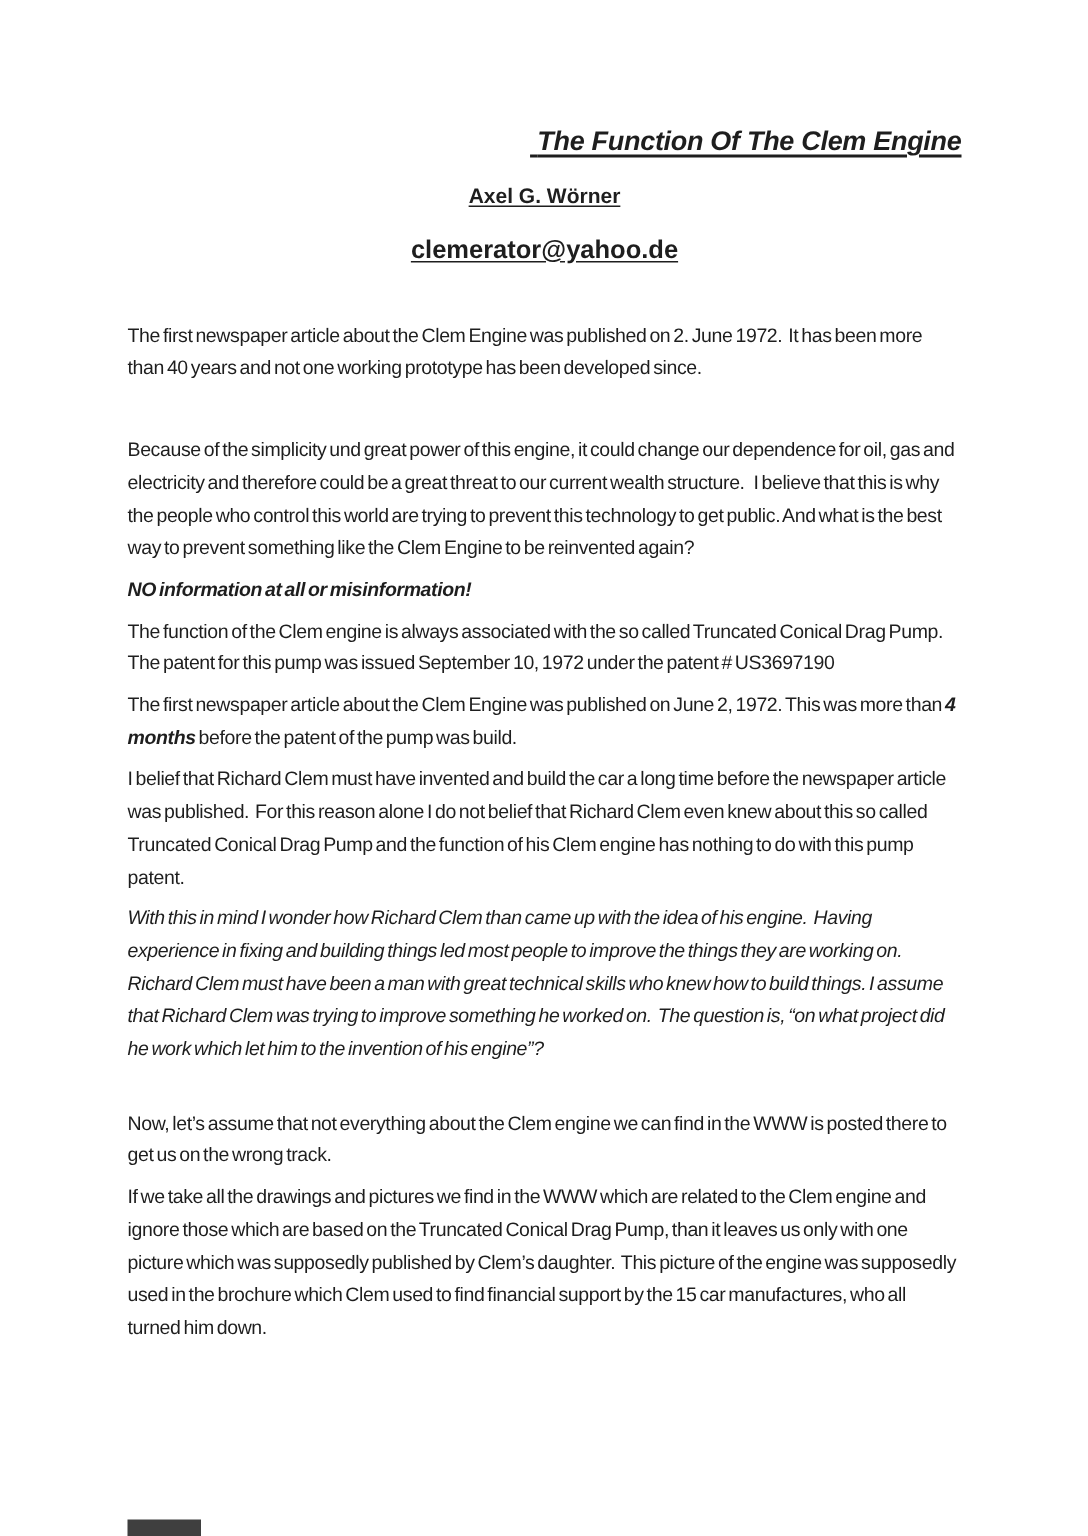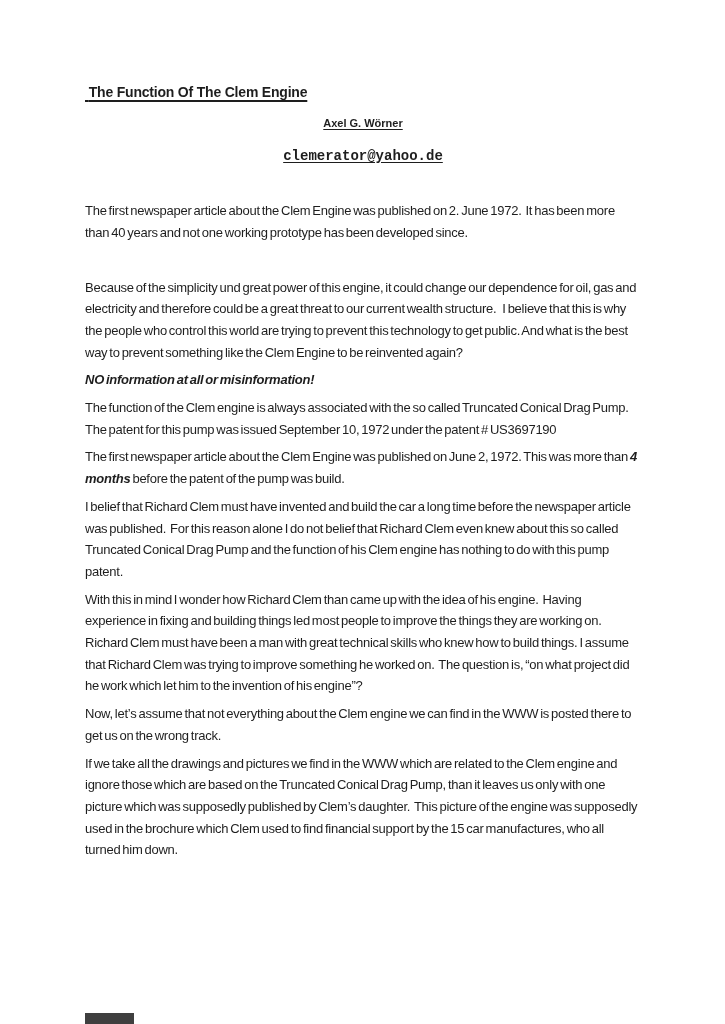--- a/index.html
+++ b/index.html
@@ -17,60 +17,60 @@
     color: #1e1e1e;
   }
   .content {
     position: absolute;
     left: 85px;
     right: 84px;
     top: 0;
   }
   .doc-title {
     margin: 84px 0 0 0;
-    text-align: left;
-    font-size: 14px;
+    text-align: right;
+    font-size: 18px;
     font-weight: 700;
     letter-spacing: -0.2px;
     line-height: 1.15;
     white-space: pre-wrap;
     text-decoration: underline;
     text-decoration-thickness: 1.5px;
     text-underline-offset: 3px;
+    font-style: italic;
   }
   .doc-author {
     margin-top: 17px;
     text-align: center;
-    font-size: 11px;
+    font-size: 14px;
     font-weight: 700;
     text-decoration: underline;
     text-underline-offset: 2px;
   }
   .doc-email {
     margin-top: 19px;
     text-align: center;
-    font-size: 14px;
+    font-size: 17px;
     font-weight: 700;
     text-decoration: underline;
     text-underline-offset: 2px;
-    font-family: Liberation Mono, monospace;
   }
   .doc-body {
     margin-top: 36px;
     font-size: 13px;
     line-height: 21.7px;
     letter-spacing: -0.25px;
     word-spacing: -1.4px;
   }
   .doc-body p {
     margin: 0 0 6px 0;
     white-space: pre-wrap;
   }
   .doc-body p.gap-large { margin-bottom: 33px; }
-  .doc-body p.gap-medium { margin-bottom: 6px; }
+  .doc-body p.gap-medium { margin-bottom: 28px; font-style: italic; }
   .doc-body .run-bold { font-weight: 700; font-style: italic; }
   .photo-sliver {
     position: absolute;
     left: 85px;
     top: 1013px;
     width: 49px;
     height: 11px;
     background: #3f3f3f;
   }
 </style>

